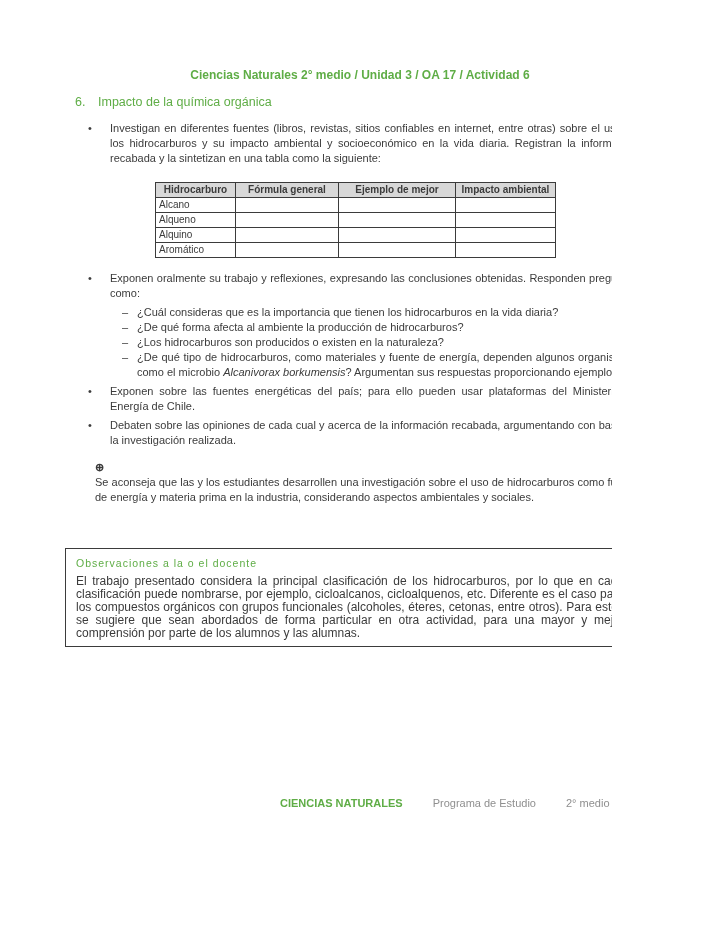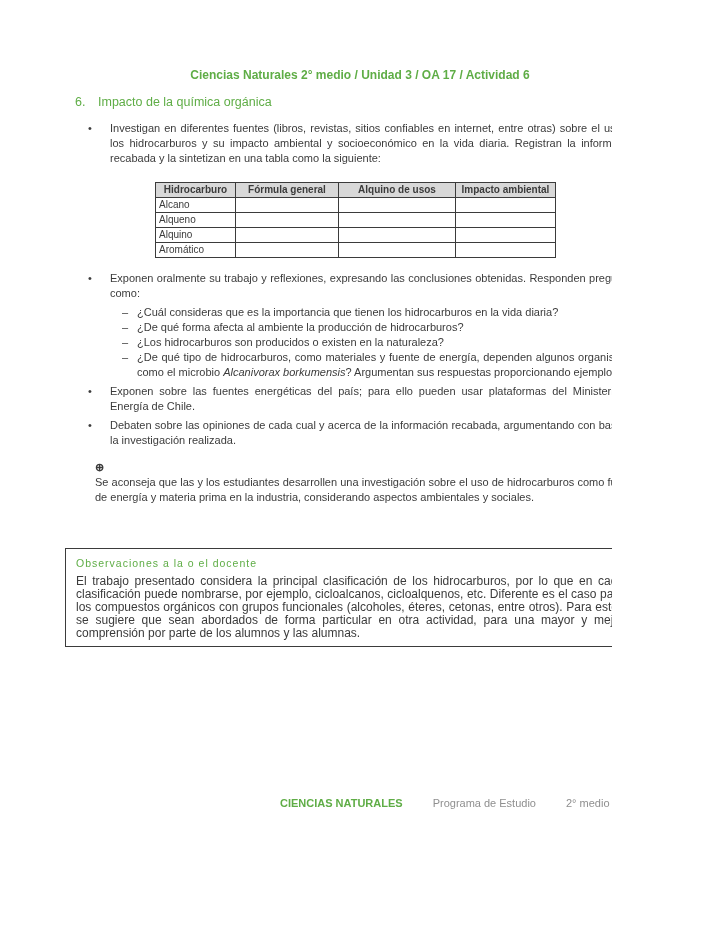--- a/index.html
+++ b/index.html
@@ -85,21 +85,21 @@
     <div class="bullet-item">
       <span class="marker">•</span>
       <span class="text">Investigan en diferentes fuentes (libros, revistas, sitios confiables en internet, entre otras) sobre el uso de los hidrocarburos y su impacto ambiental y socioeconómico en la vida diaria. Registran la información recabada y la sintetizan en una tabla como la siguiente:</span>
     </div>
 
     <table class="hc-table">
       <tbody>
           <tr class="head">
         <td class="col-1">Hidrocarburo</td>
         <td class="col-2">Fórmula general</td>
-        <td class="col-3">Alquino de usos</td>
+        <td class="col-3">Ejemplo de mejor</td>
         <td class="col-4">Impacto ambiental</td>
       </tr>
       <tr>
         <td>Alcano</td>
         <td></td>
         <td></td>
         <td></td>
       </tr>
       <tr>
         <td>Alqueno</td>

